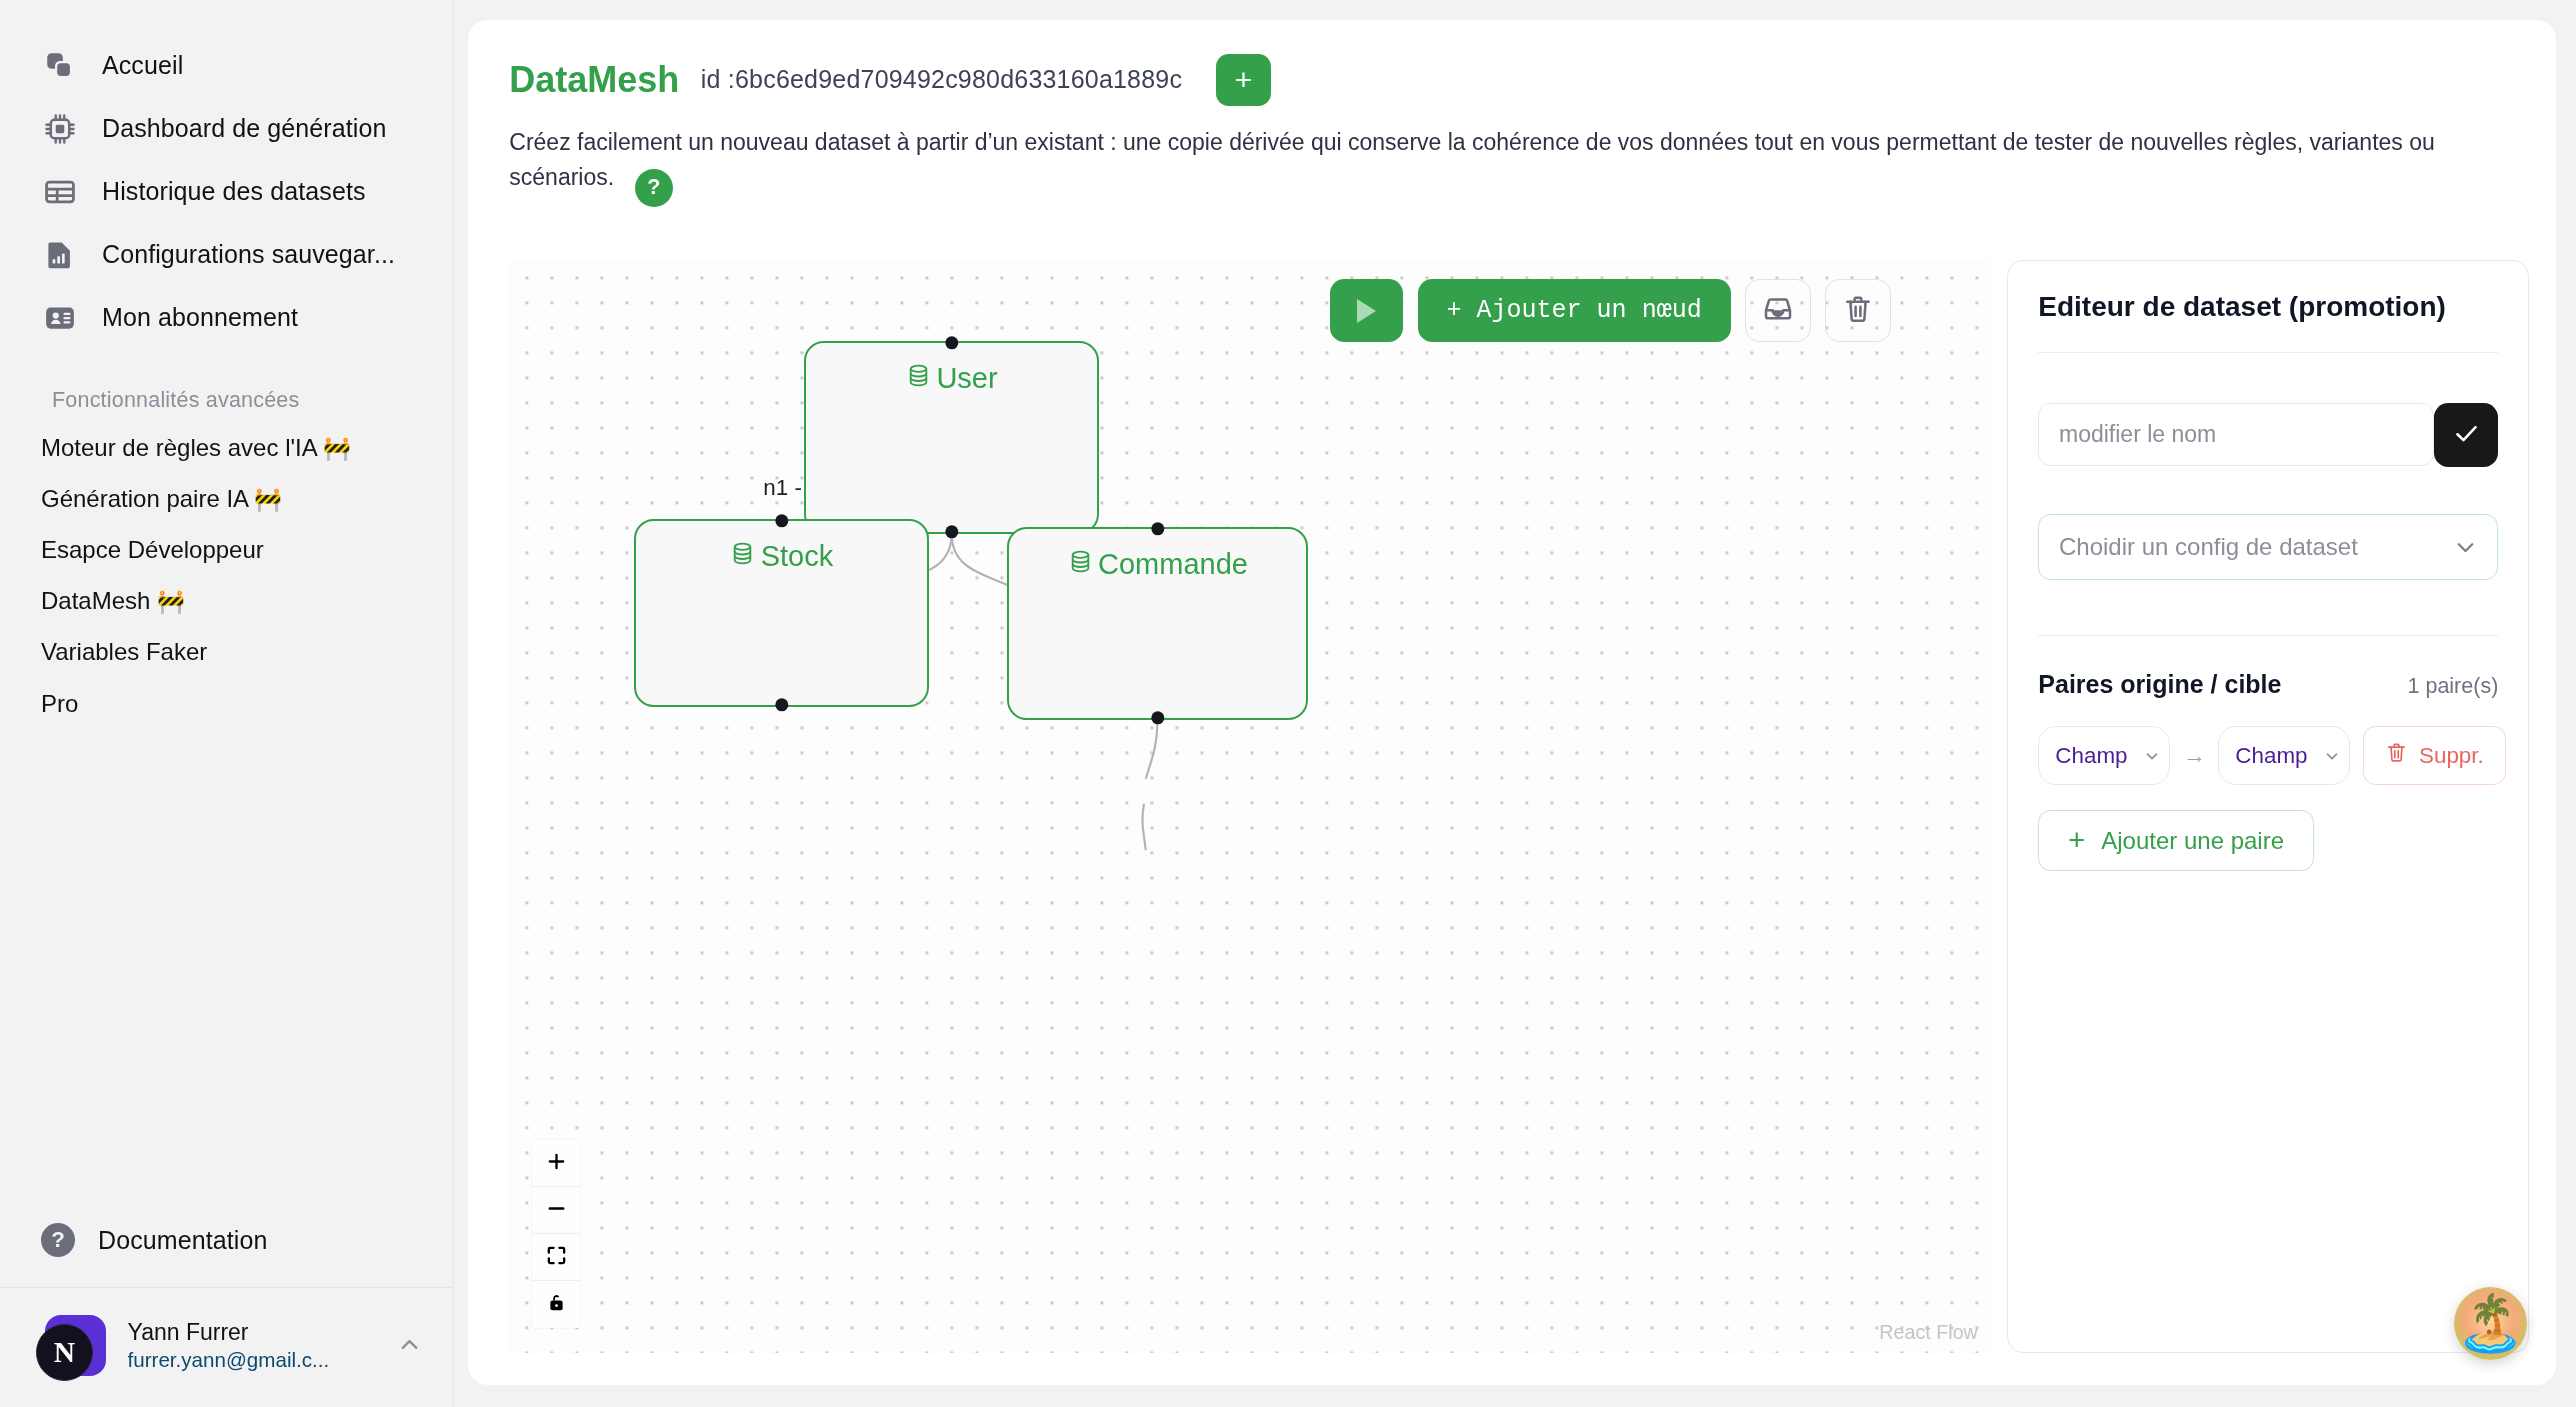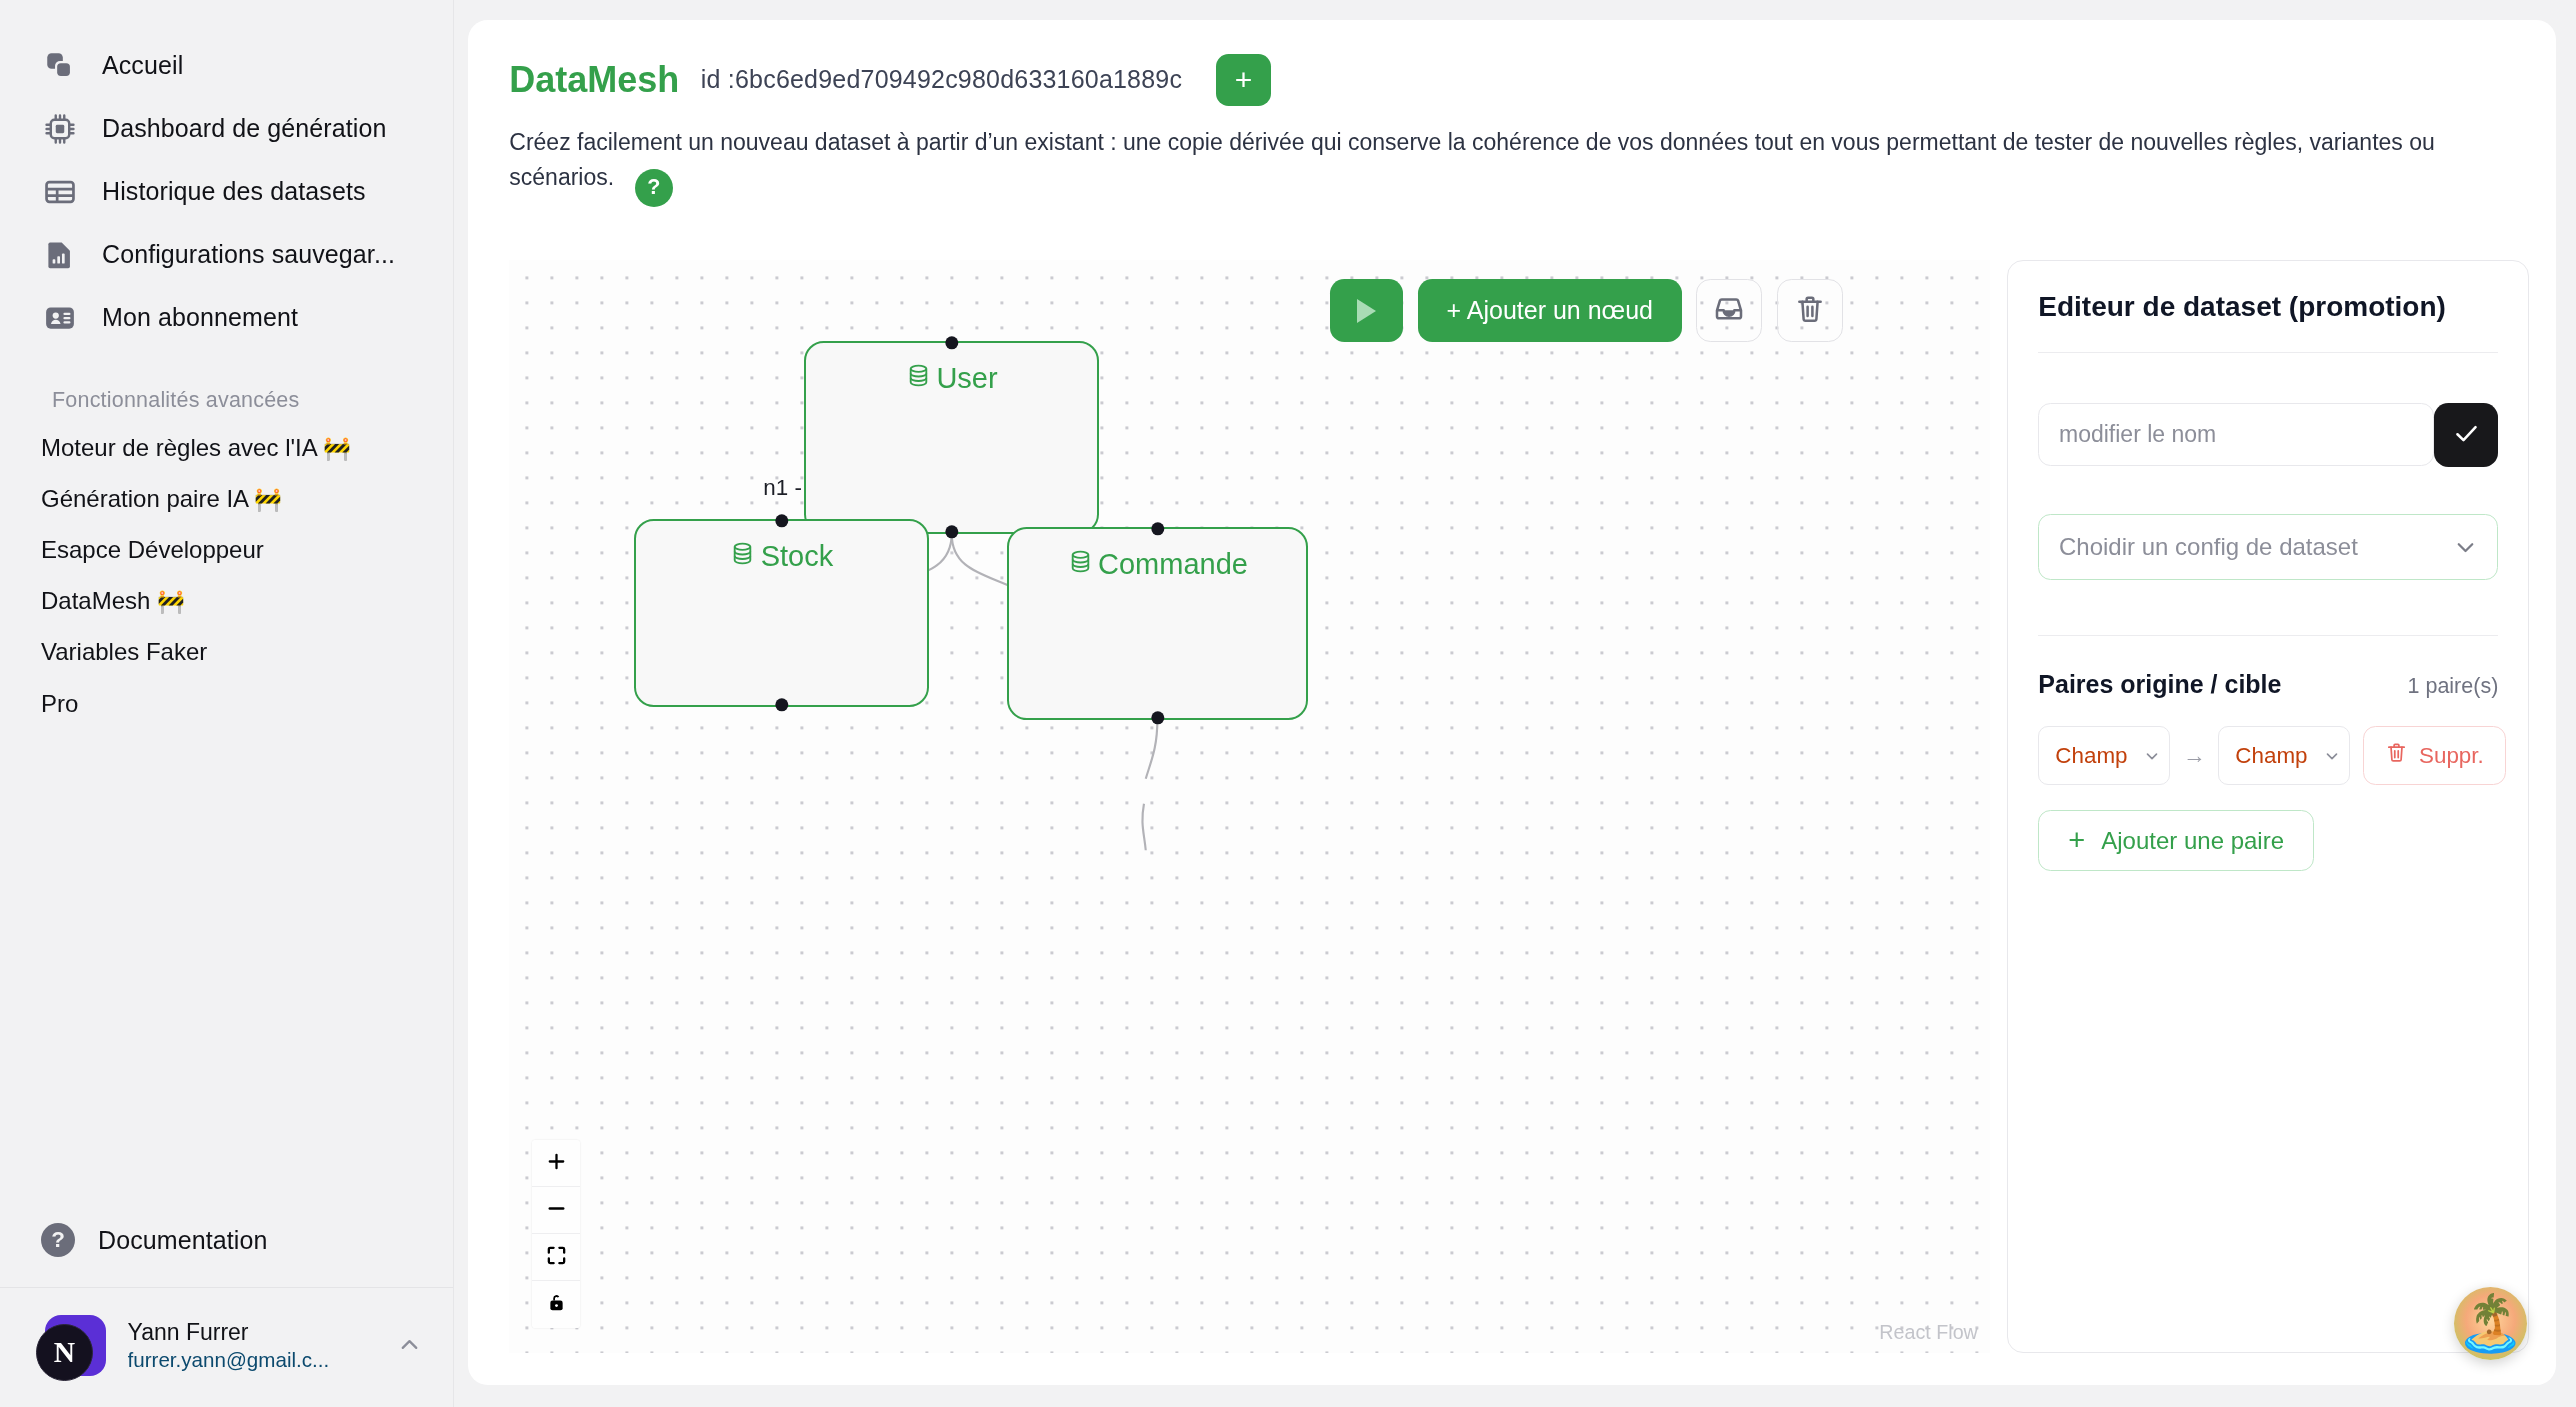--- a/index.html
+++ b/index.html
@@ -140,21 +140,21 @@
   }
   .btn-play .tri {
     width: 0; height: 0;
     border-left: 19.7px solid #a9dcb5;
     border-top: 12.5px solid transparent;
     border-bottom: 12.5px solid transparent;
   }
   .btn-add {
     height: 63px; padding: 0 29px; border-radius: 14.3px;
     background: #34a04b; color: #fff; border: none;
-    font-size: 25px; font-family: Liberation Sans, sans-serif; cursor: pointer; white-space: nowrap;
+    font-size: 25px; font-family: Liberation Mono, monospace; cursor: pointer; white-space: nowrap;
   }
   .btn-ico {
     width: 66px; height: 63px; border-radius: 14.3px;
     background: transparent; border: 1.3px solid #e2e2e6;
     display: flex; align-items: center; justify-content: center;
     cursor: pointer; color: #6b6d7a;
   }
   .btn-ico svg { width: 32px; height: 32px; }
 
   .edges { position: absolute; inset: 0; z-index: 1; pointer-events: none; }
@@ -250,23 +250,23 @@
 
   .pairs-head {
     display: flex; align-items: baseline; justify-content: space-between;
     margin-top: 34px;
   }
   .pairs-title { font-size: 25px; font-weight: bold; color: #101626; text-align: center; }
   .pairs-count { font-size: 21.5px; color: #6f7280; }
   .pair-row { display: flex; align-items: center; gap: 12.5px; margin-top: 27px; }
   .field-wrap { position: relative; }
   .field-sel {
-    width: 132px; height: 59px; border-radius: 10px;
+    width: 132px; height: 59px; border-radius: 18px;
     border: 1.3px solid #e8e8ec; background: #fff;
-    padding: 0 27px 0 16px; font-size: 22.4px; color: #c2410c;
+    padding: 0 27px 0 16px; font-size: 22.4px; color: #4c1d95;
     font-family: inherit; appearance: none; outline: none; cursor: pointer;
   }
   .field-chev {
     position: absolute; right: 9px; top: 50%; transform: translateY(-50%);
     pointer-events: none; color: #8c8e99;
   }
   .field-chev svg { width: 18px; height: 18px; display:block; }
   .arrow-mid { font-size: 23px; color: #9a9ca6; }
   .del-btn {
     display: flex; align-items: center; gap: 10.7px;

